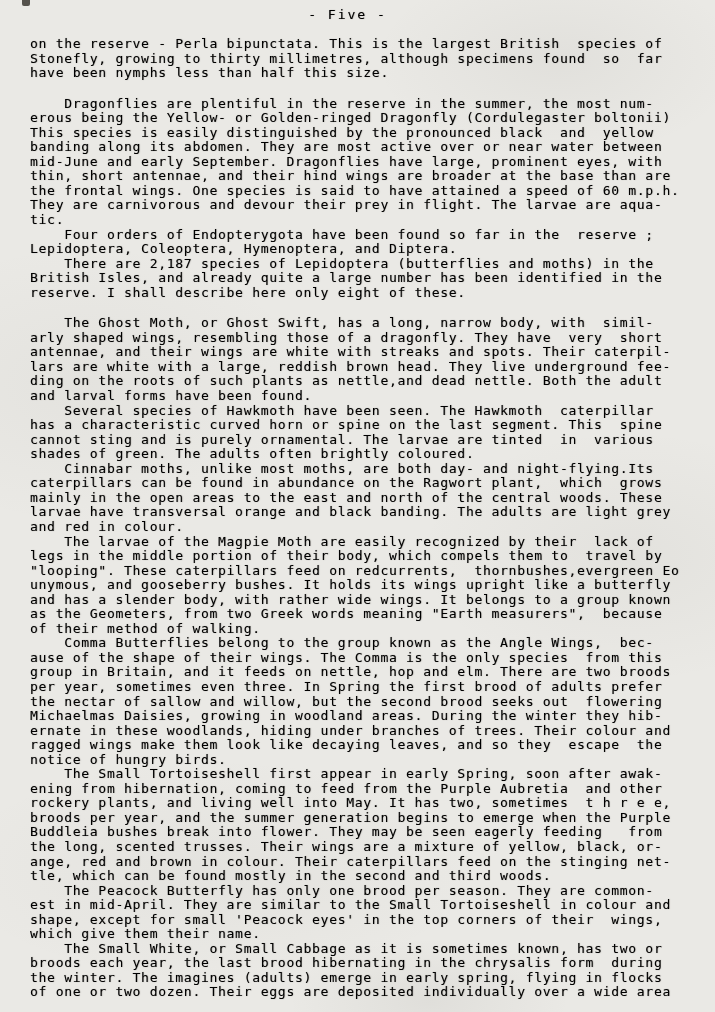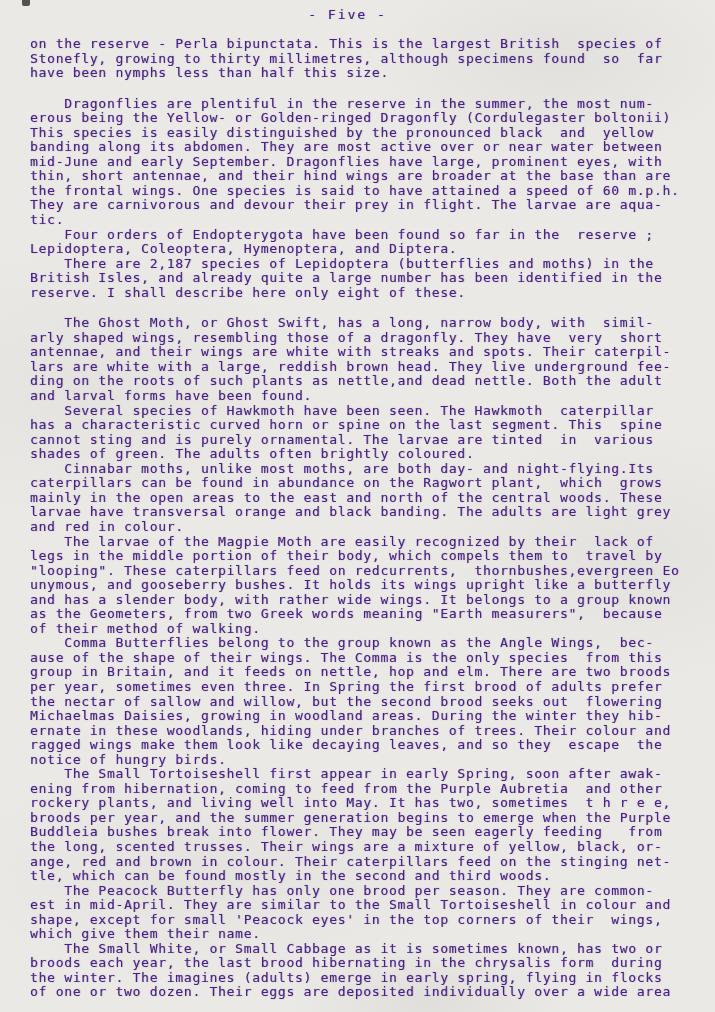--- a/index.html
+++ b/index.html
@@ -7,21 +7,21 @@
     padding: 0;
     background: #b0afac;
   }
   .scan {
     position: relative;
     width: 715px;
     height: 1012px;
     background: #eae9e5;
     overflow: hidden;
     font-family: "DejaVu Sans Mono", "Liberation Mono", monospace;
-    color: #4c1d95;
+    color: #000000;
   }
   
   .scan::before {
     content: "";
     position: absolute;
     inset: 0;
     pointer-events: none;
     background:
       radial-gradient(ellipse 260px 140px at 78% 6%,  rgba(110,108,100,0.07), transparent 70%),
       radial-gradient(ellipse 320px 200px at 12% 38%, rgba(110,108,100,0.05), transparent 70%),

